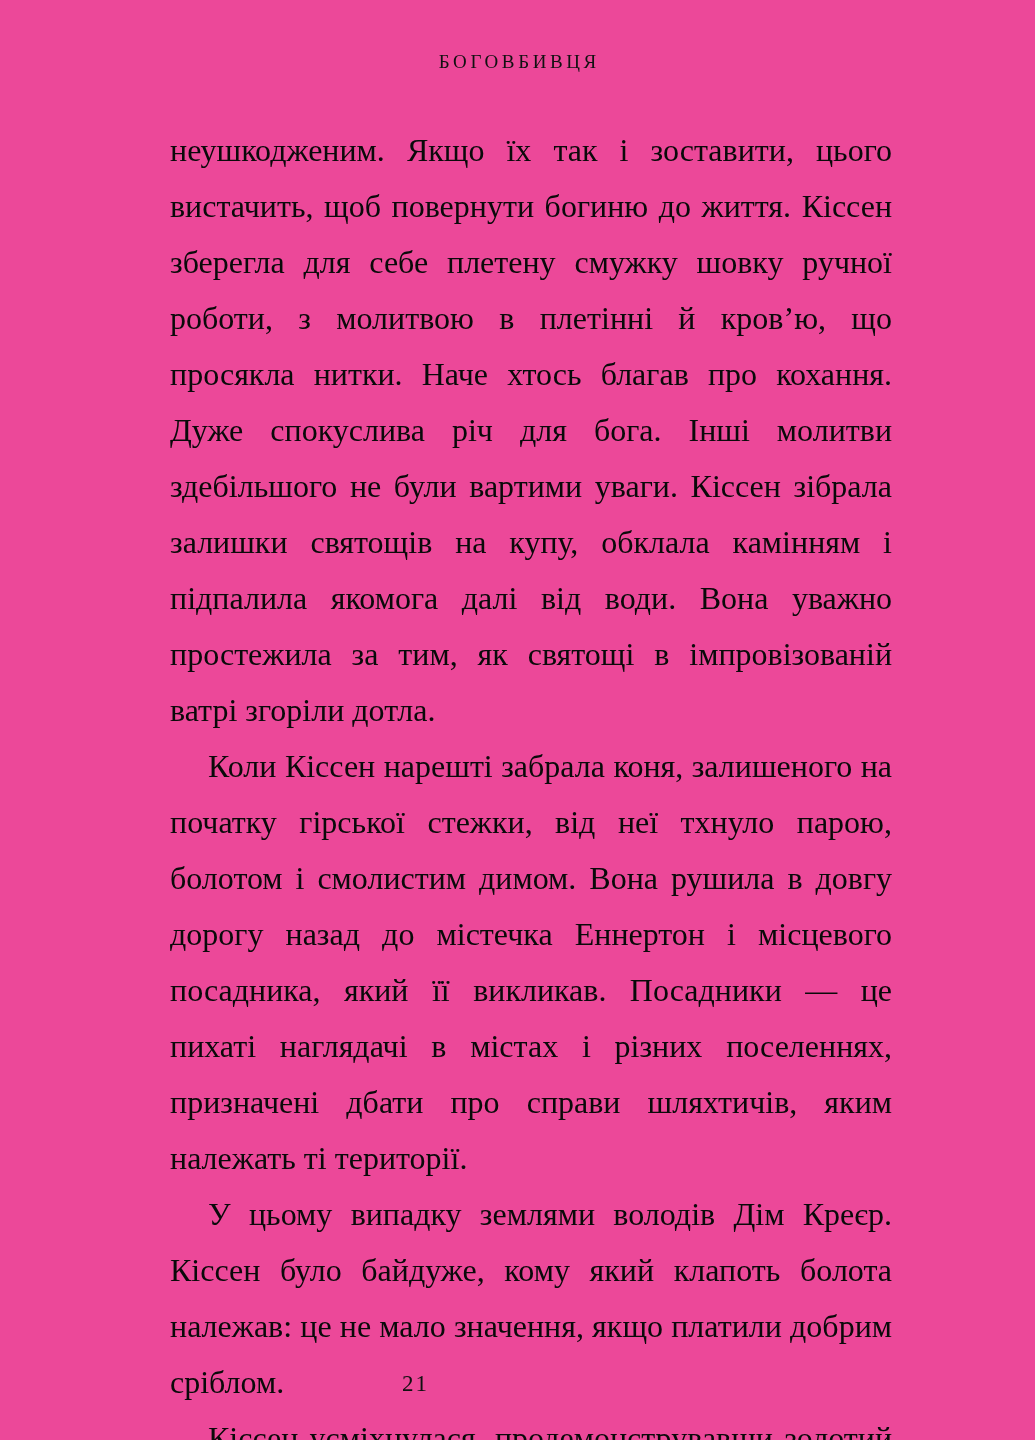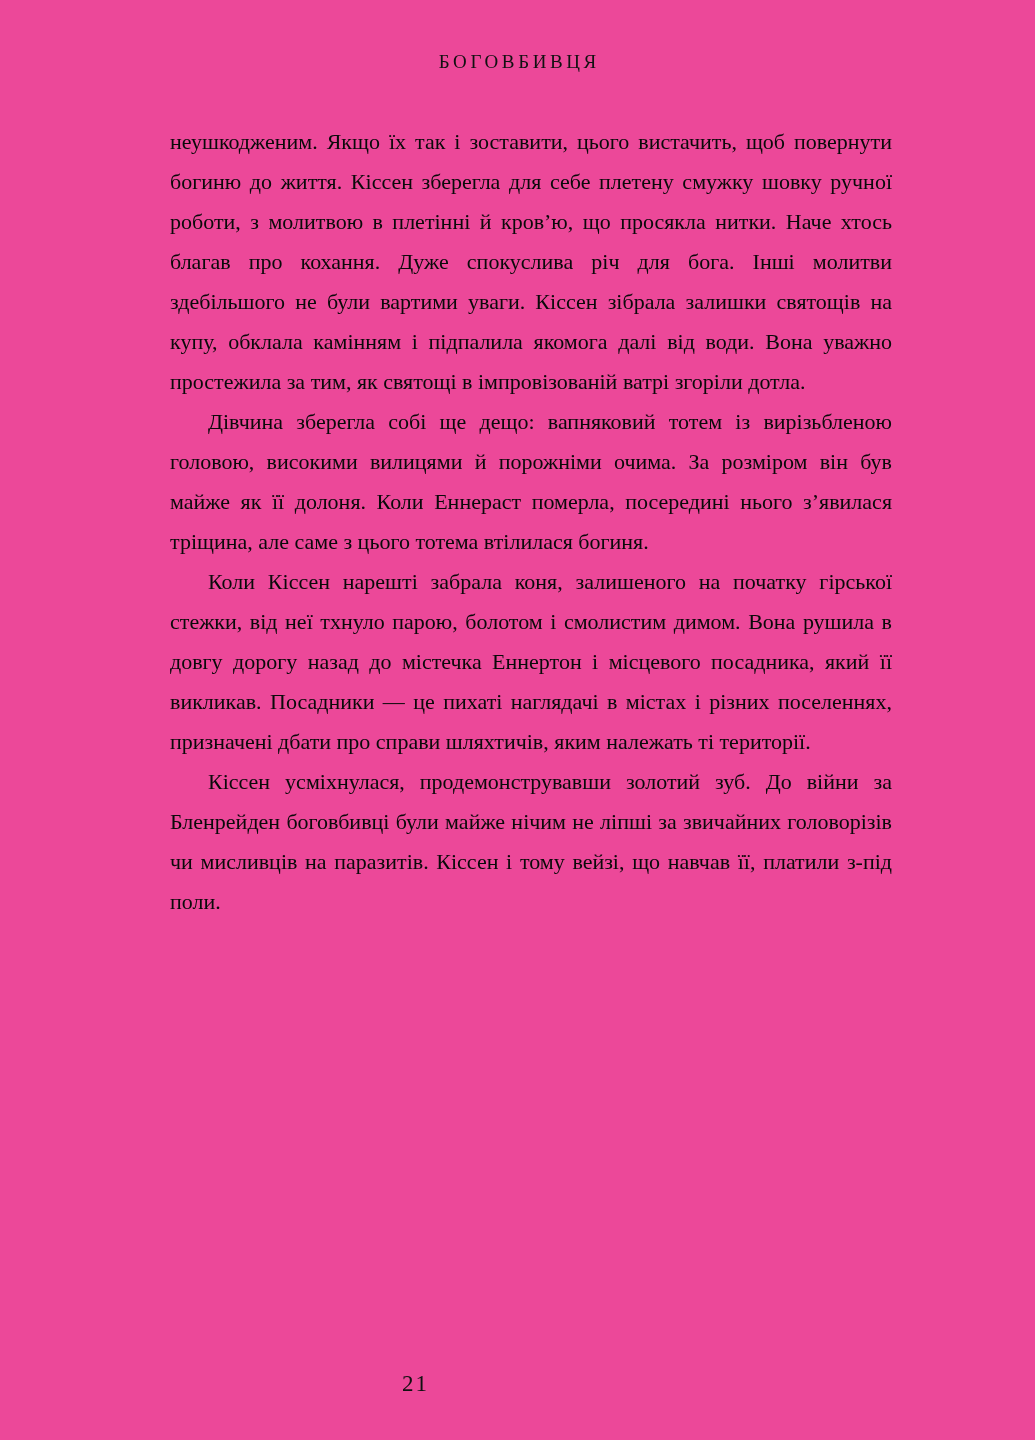--- a/index.html
+++ b/index.html
@@ -37,22 +37,22 @@
   }
   
   .textblock {
     position: absolute;
     top: 122px;
     left: 170px;
     width: 722px;
   }
   .para {
     margin: 0;
-    font-size: 22px;
-    line-height: 40px;
+    font-size: 32px;
+    line-height: 56px;
     text-align: justify;
     text-justify: inter-word;
     text-indent: 38px;
     hyphens: manual;
     color: #0a0a0a;
   }
   .para.no-indent {
     text-indent: 0;
   }
   
@@ -71,20 +71,20 @@
 </style>
 </head>
 <body>
 
 <div class="page">
 
   <div class="running-head">БОГОВБИВЦЯ</div>
 
   <div class="textblock">
     <p class="para no-indent">неушкодженим. Якщо їх так і зоставити, цього вистачить, щоб повернути богиню до життя. Кіссен зберегла для себе плетену смужку шовку ручної роботи, з молитвою в плетінні й кров’ю, що просякла нитки. Наче хтось благав про кохання. Дуже спокуслива річ для бога. Інші молитви здебільшого не були вартими уваги. Кіссен зібрала залишки святощів на купу, обклала камінням і підпалила якомога далі від води. Вона уважно простежила за тим, як святощі в імпровізованій ватрі згоріли дотла.</p>
-    <p class="para">Дівчина зберегла собі ще дещо: вапняковий тотем із вирізьбленою головою, високими вилицями й порожніми очима. За розміром він був майже як її долоня. Коли Еннераст померла, посередині нього з’явилася тріщина, але саме з цього тотема втілилася богиня.</p>
     <p class="para">Коли Кіссен нарешті забрала коня, залишеного на початку гірської стежки, від неї тхнуло парою, болотом і смолистим димом. Вона рушила в довгу дорогу назад до містечка Еннертон і місцевого посадника, який її викликав. Посадники — це пихаті наглядачі в містах і різних поселеннях, призначені дбати про справи шляхтичів, яким належать ті території.</p>
+    <p class="para">У цьому випадку землями володів Дім Креєр. Кіссен було байдуже, кому який клапоть болота належав: це не мало значення, якщо платили добрим сріблом.</p>
     <p class="para">Кіссен усміхнулася, продемонструвавши золотий зуб. До війни за Бленрейден боговбивці були майже нічим не ліпші за звичайних головорізів чи мисливців на паразитів. Кіссен і тому вейзі, що навчав її, платили з-під поли.</p>
   </div>
 
   <div class="folio">21</div>
 
 </div>
 
 </body></html>

